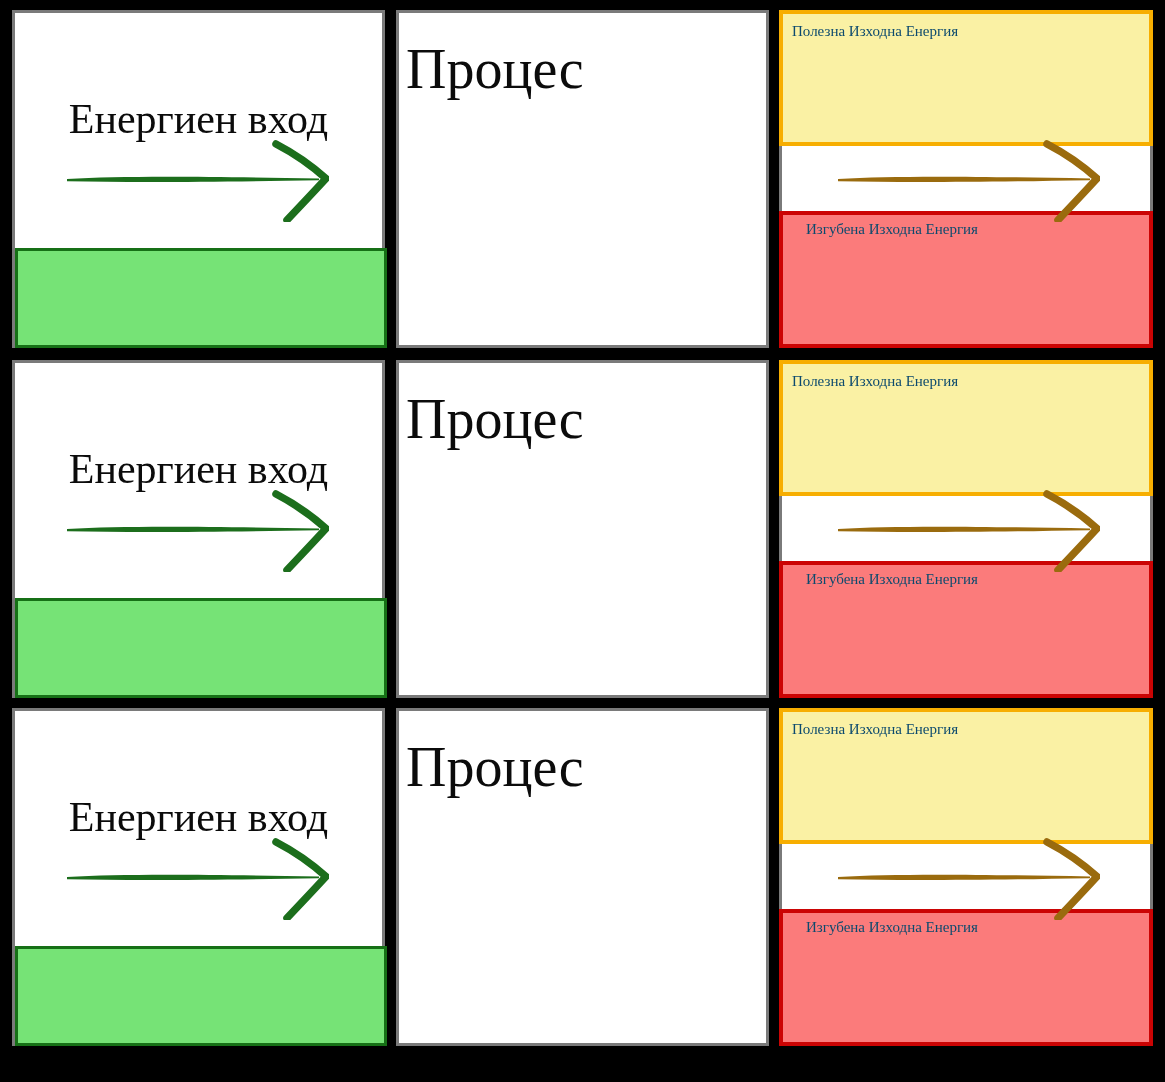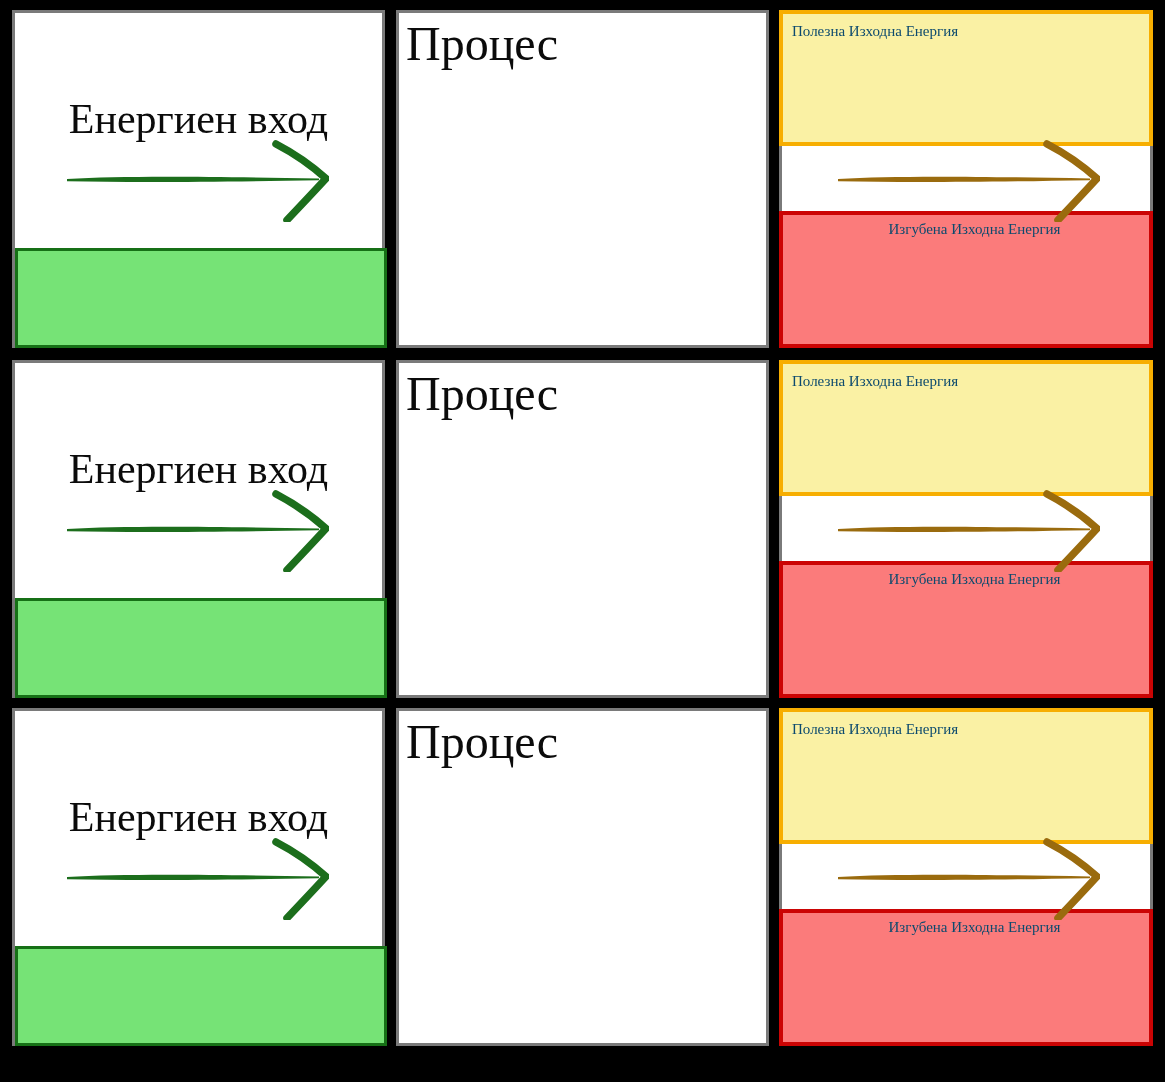--- a/index.html
+++ b/index.html
@@ -30,21 +30,21 @@
   .panel.energy{left:12px;width:373px;}
   .panel.process{left:396px;width:373px;}
   .panel.output{left:779px;width:374px;}
 
   .energy-title{
     margin:85px 0 0 0;text-align:center;
     font-size:42px;line-height:1;color:#0b0b0b;
     position:relative;z-index:1;white-space:nowrap;
   }
   .process-title{
-    padding:7px 0 0 7px;font-size:48px;line-height:1;color:#0b0b0b;
+    padding:28px 0 0 7px;font-size:56px;line-height:1;color:#0b0b0b;
   }
 
   .arrow{position:absolute;top:125px;z-index:3;display:block;}
   .arrow.energy-arrow{left:50px;color:var(--energy-arrow);}
   .arrow.output-arrow{left:54px;color:var(--output-arrow);}
 
   .energy-bar{
     position:absolute;left:0;right:-5px;bottom:-3px;height:100px;
     background:var(--energy-fill);border:3px solid var(--energy-fill-border);
     box-sizing:border-box;z-index:2;
@@ -53,21 +53,20 @@
     position:absolute;top:-3px;left:-3px;right:-3px;height:136px;
     background:var(--useful-fill);border:4px solid var(--useful-border);
     box-sizing:border-box;z-index:1;
     padding:8px 6px 0 9px;
   }
   .lost-box{
     position:absolute;bottom:-3px;left:-3px;right:-3px;height:137px;
     background:var(--lost-fill);border:4px solid var(--lost-border);
     box-sizing:border-box;z-index:1;
     padding:5px 6px 0 23px;
-    text-align:center;
   }
   .small-label{
     font-size:15px;line-height:1.2;color:#0c4a6e;display:block;
   }
 </style>
 </head>
 <body>
 
 <div class="stage">
     <div class="row" style="top: 10px;">

